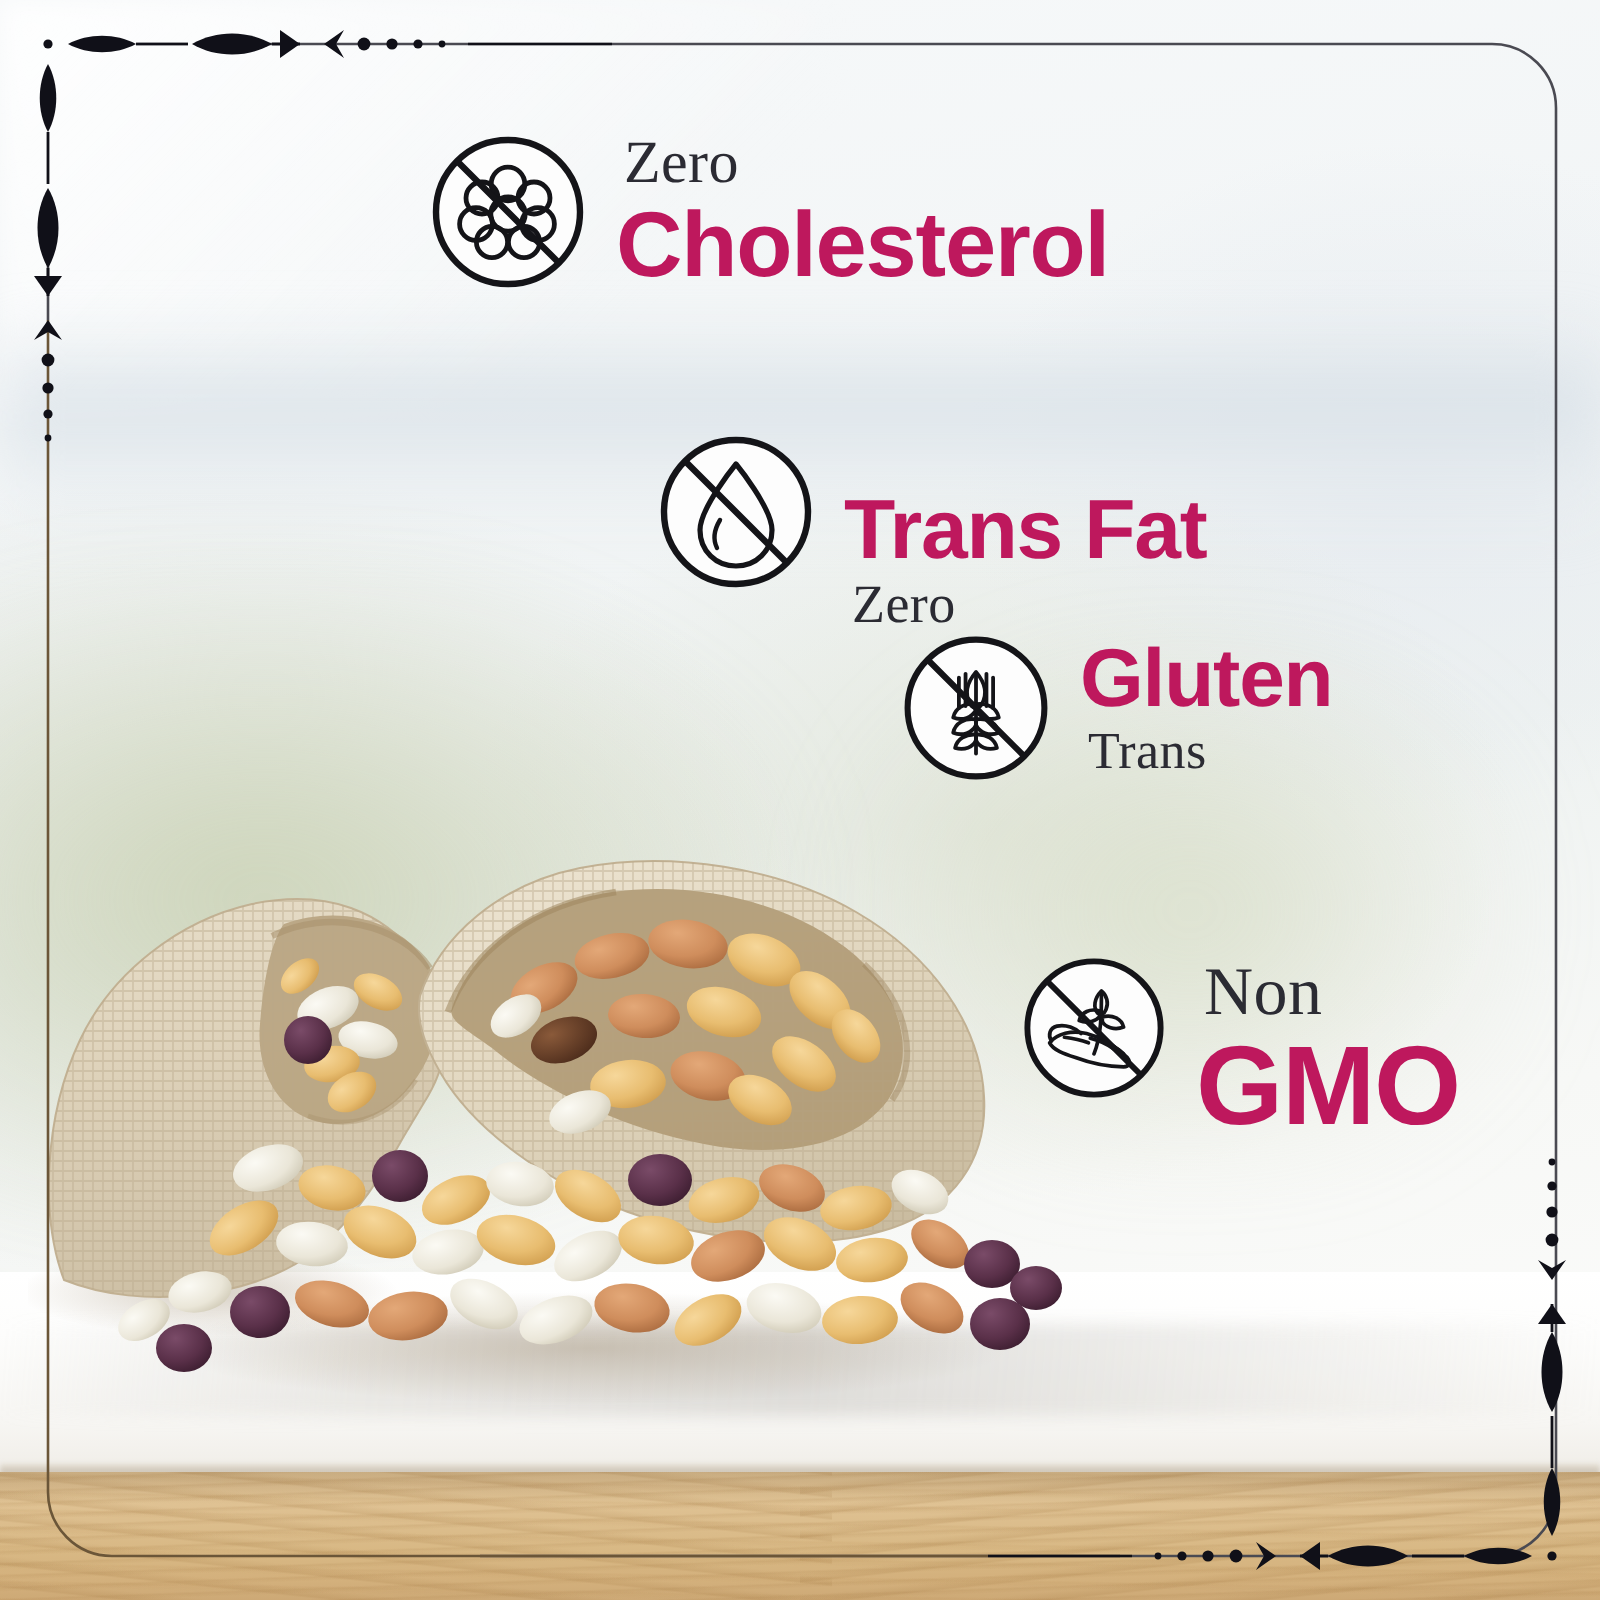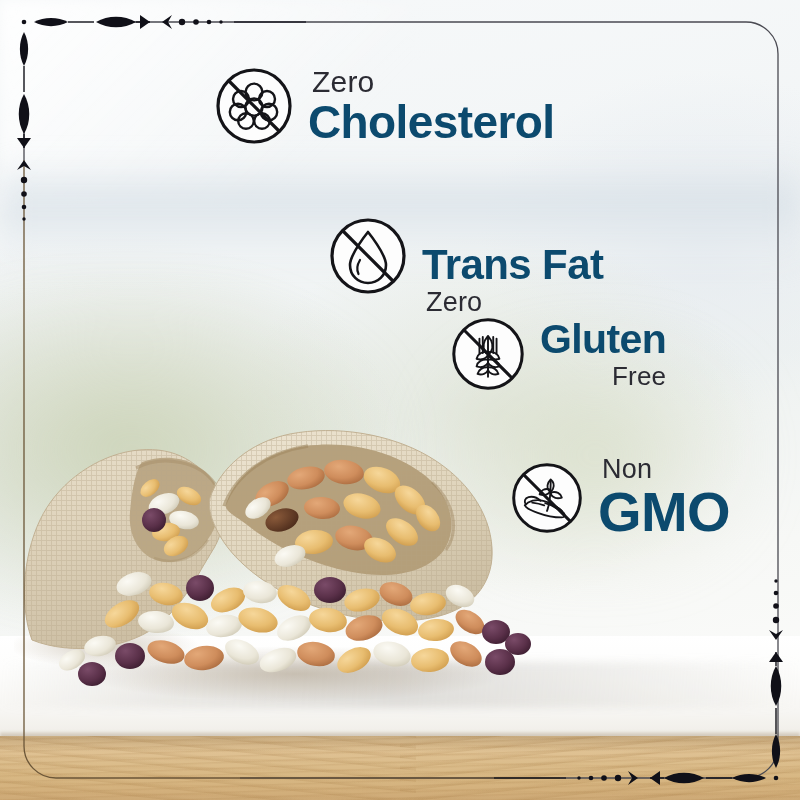--- a/index.html
+++ b/index.html
@@ -163,42 +163,43 @@
   .badge-text {
     display: flex;
     flex-direction: column;
     line-height: 1;
   }
   .t-light {
     font-size: 30px;
     font-weight: 400;
     color: #2b2b33;
     letter-spacing: 0.2px;
+    font-family: Liberation Serif, serif;
   }
   .t-bold {
     font-size: 46px;
     font-weight: 700;
-    color: #0c4a6e;
+    color: #be185d;
     letter-spacing: -0.6px;
   }
   .badge-1 { left: 214px; top: 66px; }
   .badge-1 .t-light { margin-left: 4px; margin-bottom: 2px; }
 
   .badge-2 { left: 328px; top: 196px; }
   .badge-2 .t-bold { font-size: 42px; margin-top: 48px; }
   .badge-2 .t-light { font-size: 27px; margin-left: 4px; margin-top: 3px; }
 
-  .badge-3 { left: 450px; top: 316px; text-align: right; }
+  .badge-3 { left: 450px; top: 316px; }
   .badge-3 .badge-icon { width: 76px; height: 76px; flex-basis: 76px; }
   .badge-3 .t-bold { font-size: 41px; }
   .badge-3 .t-light { font-size: 26px; margin-left: 4px; margin-top: 3px; }
 
   .badge-4 { left: 510px; top: 456px; }
   .badge-4 .badge-icon { width: 74px; height: 74px; flex-basis: 74px; }
-  .badge-4 .t-light { font-size: 27px; margin-left: 4px; margin-bottom: 1px; }
+  .badge-4 .t-light { font-size: 34px; margin-left: 4px; margin-bottom: 1px; margin-top: 24px; }
   .badge-4 .t-bold { font-size: 56px; }
 </style>
 </head>
 <body>
 
 <div class="canvas">
 
   <div class="bg-base"></div>
   <div class="bg-top-left-white"></div>
   <div class="bg-horizon"></div>
@@ -493,21 +494,21 @@
           <path d="M40 46 C34 45 29 48 28 53 C33 55 38 53 40 49 Z"></path>
           <path d="M40 46 C46 45 51 48 52 53 C47 55 42 53 40 49 Z"></path>
           <path d="M40 54 C34.5 53.5 30 56.5 29 61 C34 62.5 38.5 60.5 40 57 Z"></path>
           <path d="M40 54 C45.5 53.5 50 56.5 51 61 C46 62.5 41.5 60.5 40 57 Z"></path>
         </g>
         <line x1="15" y1="15" x2="65" y2="65" stroke="#141418" stroke-width="3.2" stroke-linecap="round"></line>
       </svg>
     </div>
     <div class="badge-text">
       <span class="t-bold">Gluten</span>
-      <span class="t-light">Free</span>
+      <span class="t-light">Trans</span>
     </div>
   </div>
 
   <div class="badge badge-4">
     <div class="badge-icon">
       <svg viewBox="0 0 80 80" xmlns="http://www.w3.org/2000/svg">
         <circle cx="40" cy="40" r="36" fill="#fdfdfd" stroke="#141418" stroke-width="3.2"></circle>
         <g fill="none" stroke="#141418" stroke-width="2" stroke-linecap="round" stroke-linejoin="round">
 
           <path d="M44 22 C44 32 44 44 40 54"></path>

